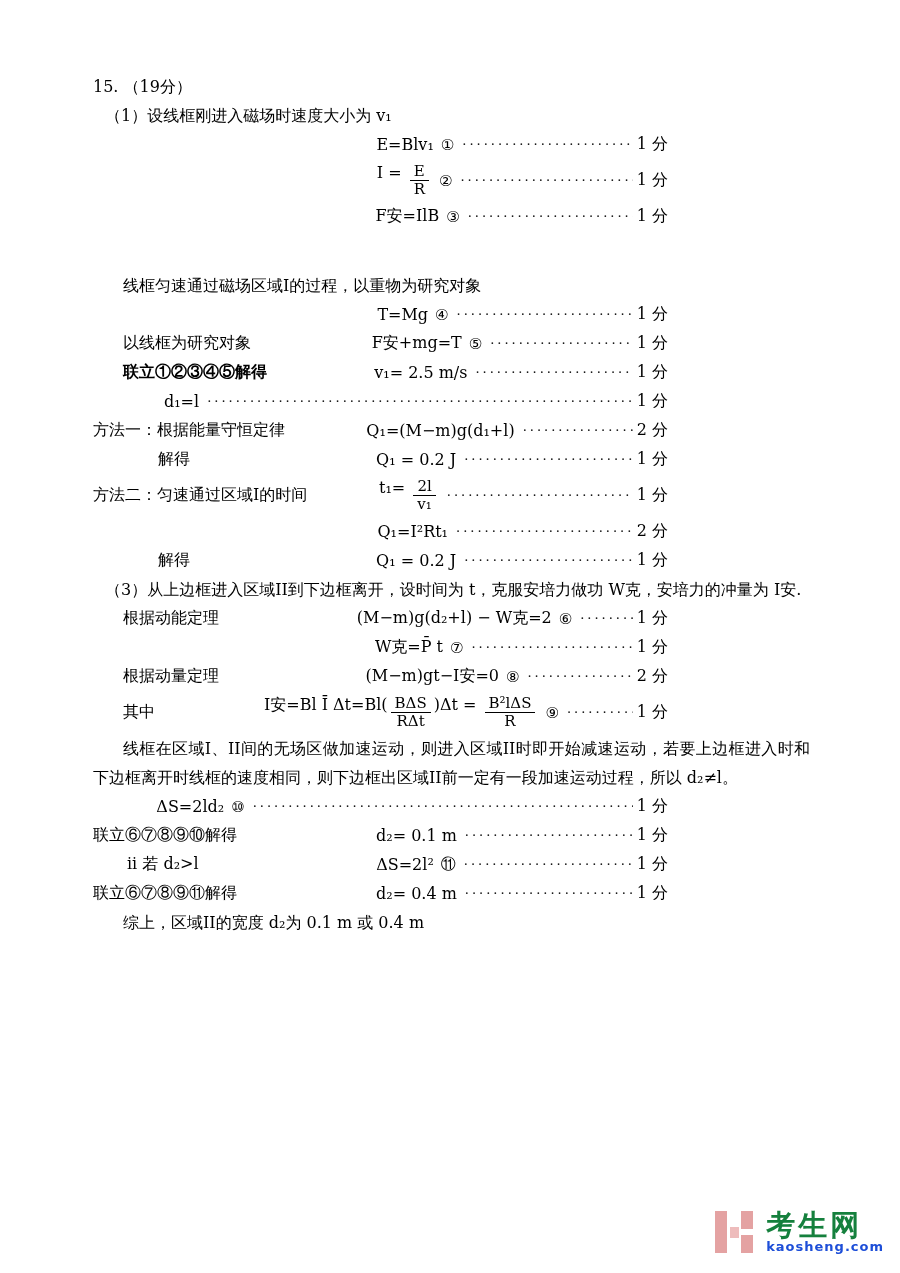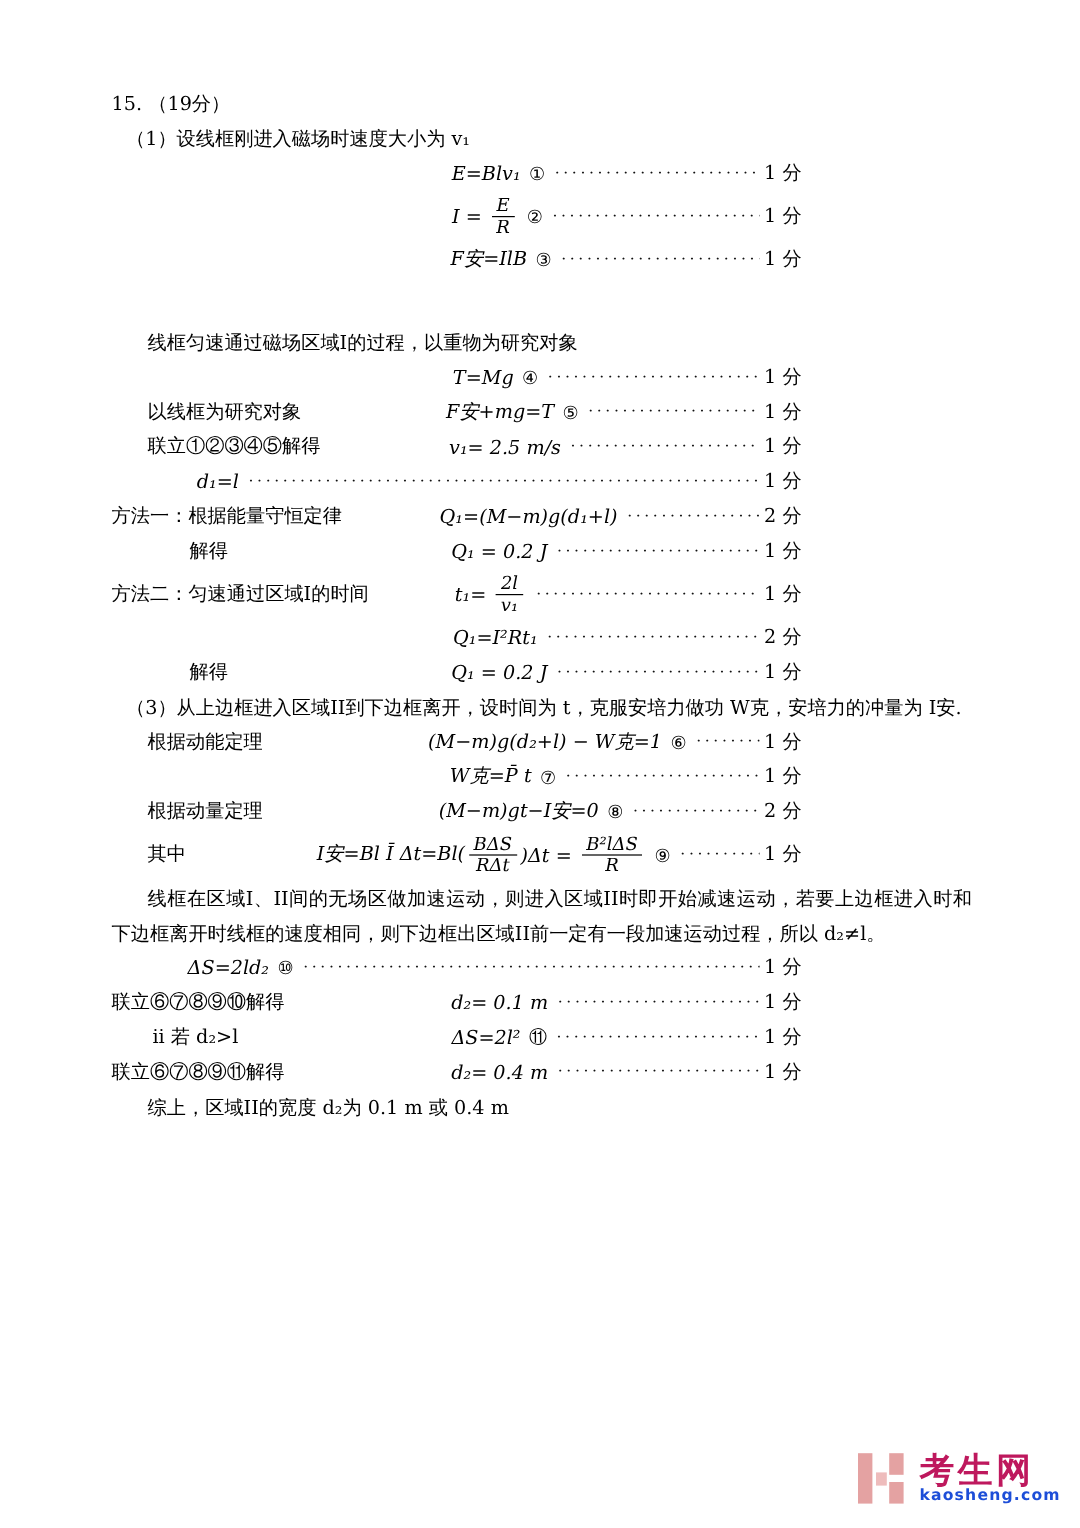--- a/index.html
+++ b/index.html
@@ -35,22 +35,20 @@
   .row.tall{min-height:43px;}
   .lbl{
     flex:0 0 auto;
     box-sizing:border-box;
     white-space:nowrap;
   }
   .sp{flex:0.5 1 0;}
   .frm{
     flex:0 0 auto;
     display:inline-flex;
-    align-items:center;
-    font-style:italic;
     white-space:nowrap;
   }
   .frm .seg{white-space:pre;}
   .circ{
     flex:0 0 auto;
     font-style:normal;
     font-family:"DejaVu Sans","Liberation Sans",sans-serif;
     font-size:15px;
     margin-left:7px;
   }
@@ -91,21 +89,21 @@
   .wm-icon .b1{position:absolute;left:3px;top:2px;width:12px;height:42px;background:#e4a2a2;}
   .wm-icon .b2{position:absolute;left:18px;top:18px;width:9px;height:11px;background:#eebcbc;}
   .wm-icon .b3{position:absolute;right:3px;top:2px;width:12px;height:18px;background:#e4a2a2;}
   .wm-icon .b4{position:absolute;right:3px;bottom:2px;width:12px;height:18px;background:#e4a2a2;}
   .wm-text{display:flex;flex-direction:column;line-height:1.05;}
   .wm-brand{
     font-family:"DejaVu Sans","Liberation Sans",sans-serif;
     font-weight:bold;
     font-size:29px;
     letter-spacing:3px;
-    color:#be185d;
+    color:#15803d;
   }
   .wm-domain{
     font-family:"DejaVu Sans","Liberation Sans",sans-serif;
     font-size:13px;
     letter-spacing:1px;
     color:#1d4ed8;
     align-self:flex-end;
     font-weight:bold;
   }
 </style>
@@ -165,21 +163,21 @@
         <span class="lbl" style="width: 255px; padding-left: 30px;">以线框为研究对象</span>
         <span class="sp"></span>
         <span class="frm">
           <span class="seg">F安+mg=T</span>
         </span>
         <span class="circ">⑤</span>
         <span class="dots">····························································································································································································································</span>
         <span class="score">1 分</span>
       </div>
       <div class="row">
-        <span class="lbl" style="width: 255px; padding-left: 30px;">联立①②③④⑤解得</span>
+        <span class="lbl" style="width: 255px; padding-left: 30px; font-weight: bold;">联立①②③④⑤解得</span>
         <span class="sp"></span>
         <span class="frm">
           <span class="seg">v₁= 2.5 m/s</span>
         </span>
         <span class="dots">····························································································································································································································</span>
         <span class="score">1 分</span>
       </div>
       <div class="row">
         <span class="sp"></span>
         <span class="frm">
@@ -235,21 +233,21 @@
           <span class="seg">Q₁ = 0.2 J</span>
         </span>
         <span class="dots">····························································································································································································································</span>
         <span class="score">1 分</span>
       </div>
       <div class="para" style="text-indent: 12px;">（3）从上边框进入区域II到下边框离开，设时间为 t，克服安培力做功 W克，安培力的冲量为 I安.</div>
       <div class="row">
         <span class="lbl" style="width: 255px; padding-left: 30px;">根据动能定理</span>
         <span class="sp"></span>
         <span class="frm">
-          <span class="seg">(M−m)g(d₂+l) − W克=1</span>
+          <span class="seg">(M−m)g(d₂+l) − W克=2</span>
         </span>
         <span class="circ">⑥</span>
         <span class="dots">····························································································································································································································</span>
         <span class="score">1 分</span>
       </div>
       <div class="row">
         <span class="lbl" style="width: 255px; padding-left: 0px;"></span>
         <span class="sp"></span>
         <span class="frm">
           <span class="seg">W克=P̄ t</span>

